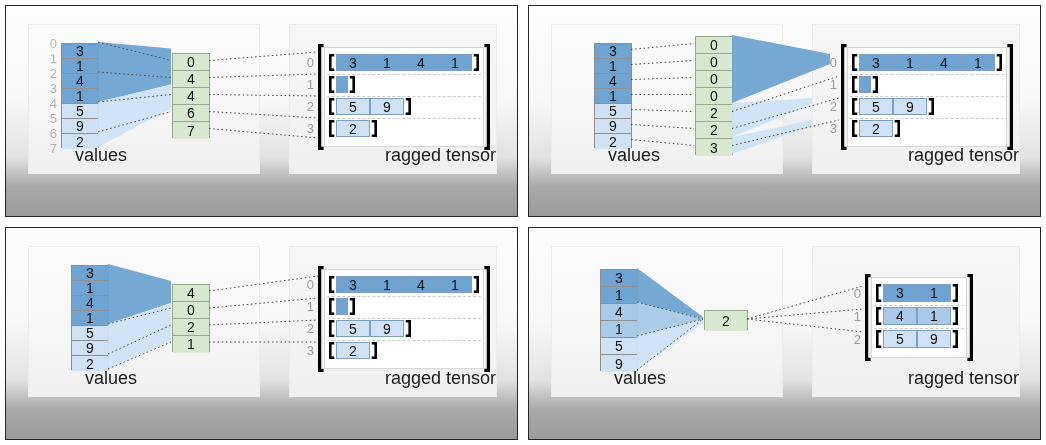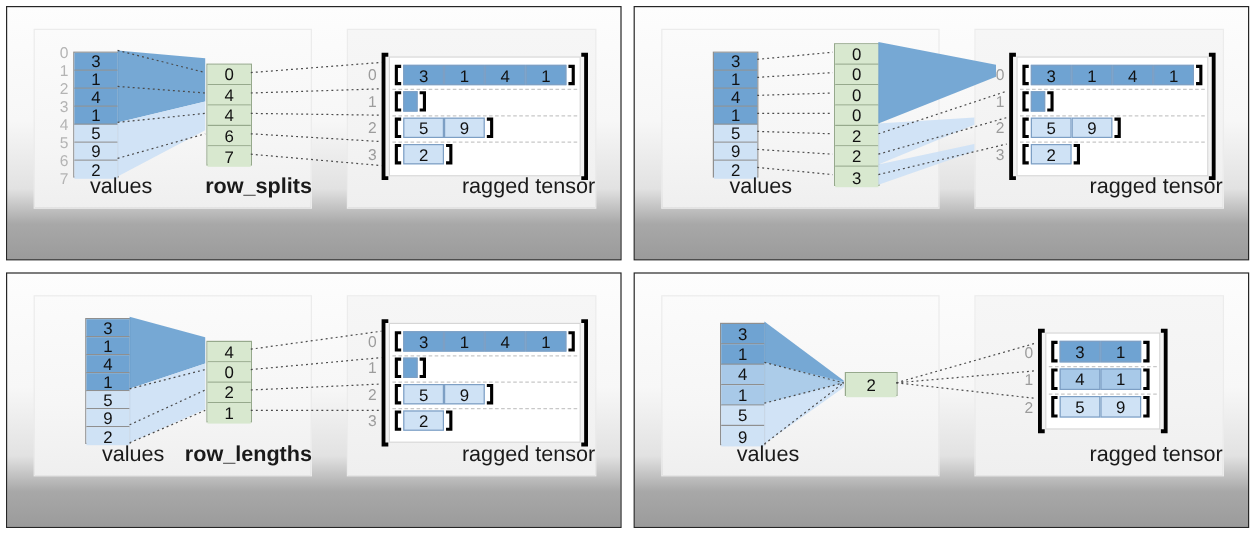--- a/index.html
+++ b/index.html
@@ -53,21 +53,20 @@
           <div class="idx" style="left: 14px; top: 102px;">6</div>
           <div class="idx" style="left: 14px; top: 117px;">7</div>
           <div class="caption" style="left: 4px; width: 94px; bottom: 8px;">values</div>
           <div class="col" style="left: 143px; top: 28px; width: 38px; height: 85px; border-color: rgb(150, 169, 140);">
             <div class="vcell" style="height: 17px; background: rgb(216, 232, 207); border-bottom-color: rgb(150, 169, 140);">0</div>
             <div class="vcell" style="height: 17px; background: rgb(216, 232, 207); border-bottom-color: rgb(150, 169, 140);">4</div>
             <div class="vcell" style="height: 17px; background: rgb(216, 232, 207); border-bottom-color: rgb(150, 169, 140);">4</div>
             <div class="vcell" style="height: 17px; background: rgb(216, 232, 207); border-bottom-color: rgb(150, 169, 140);">6</div>
             <div class="vcell" style="height: 17px; background: rgb(216, 232, 207); border-bottom-color: rgb(150, 169, 140);">7</div>
           </div>
-          <div class="caption bold" style="left: 93px; width: 138px; bottom: 8px;">row_splits</div>
         </div>
         <div class="inner right">
           <div class="rtbox" style="left: 34px; top: 22px; width: 158px; height: 98px; background: rgb(255, 255, 255); border: 1px solid rgb(214, 214, 214);">
             <svg width="172" height="106" class="lay" style="left: -7px; top: -4px;">
               <path d="M 5.6 1.6 L 1.6 1.6 L 1.6 104.4 L 5.6 104.4" stroke="#000000" stroke-width="3.2" fill="none" stroke-linecap="butt"></path>
               <path d="M 166.4 1.6 L 170.4 1.6 L 170.4 104.4 L 166.4 104.4" stroke="#000000" stroke-width="3.2" fill="none" stroke-linecap="butt"></path>
             </svg>
             <div class="rtrow" style="left: 4px; top: 6px; width: 150px; height: 17px;">
               <div style="position: absolute; left: 7px; top: 0px; display: flex; height: 100%;">
                 <div class="rcell" style="width: 34px; background: rgb(111, 163, 210);">3</div>
@@ -241,21 +240,20 @@
             <div class="vcell" style="height: 15px; background: rgb(207, 226, 245);">9</div>
             <div class="vcell" style="height: 15px; background: rgb(207, 226, 245);">2</div>
           </div>
           <div class="caption" style="left: 14px; width: 94px; bottom: 8px;">values</div>
           <div class="col" style="left: 143px; top: 36.5px; width: 38px; height: 68px; border-color: rgb(150, 169, 140);">
             <div class="vcell" style="height: 17px; background: rgb(216, 232, 207); border-bottom-color: rgb(150, 169, 140);">4</div>
             <div class="vcell" style="height: 17px; background: rgb(216, 232, 207); border-bottom-color: rgb(150, 169, 140);">0</div>
             <div class="vcell" style="height: 17px; background: rgb(216, 232, 207); border-bottom-color: rgb(150, 169, 140);">2</div>
             <div class="vcell" style="height: 17px; background: rgb(216, 232, 207); border-bottom-color: rgb(150, 169, 140);">1</div>
           </div>
-          <div class="caption bold" style="left: 93px; width: 138px; bottom: 8px;">row_lengths</div>
         </div>
         <div class="inner right">
           <div class="rtbox" style="left: 34px; top: 22px; width: 158px; height: 98px; background: rgb(255, 255, 255); border: 1px solid rgb(214, 214, 214);">
             <svg width="172" height="106" class="lay" style="left: -7px; top: -4px;">
               <path d="M 5.6 1.6 L 1.6 1.6 L 1.6 104.4 L 5.6 104.4" stroke="#000000" stroke-width="3.2" fill="none" stroke-linecap="butt"></path>
               <path d="M 166.4 1.6 L 170.4 1.6 L 170.4 104.4 L 166.4 104.4" stroke="#000000" stroke-width="3.2" fill="none" stroke-linecap="butt"></path>
             </svg>
             <div class="rtrow" style="left: 4px; top: 6px; width: 150px; height: 17px;">
               <div style="position: absolute; left: 7px; top: 0px; display: flex; height: 100%;">
                 <div class="rcell" style="width: 34px; background: rgb(111, 163, 210);">3</div>

